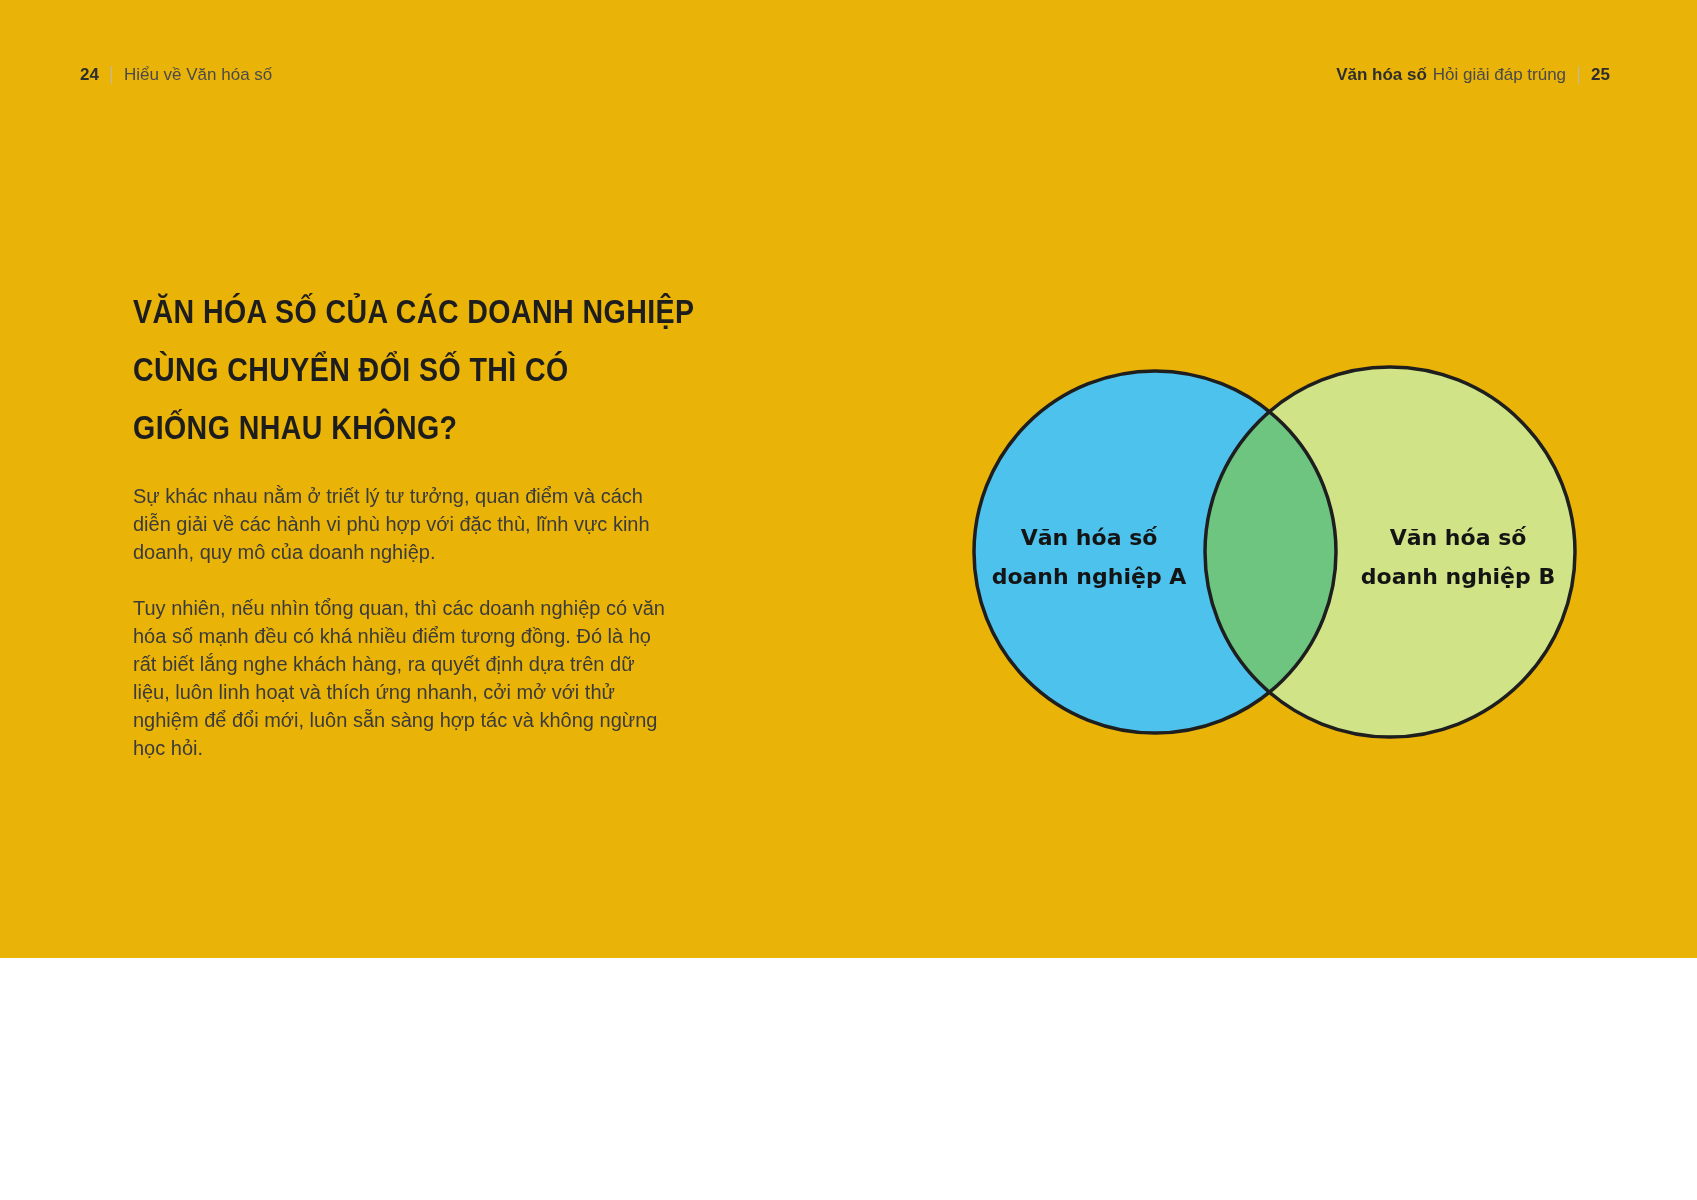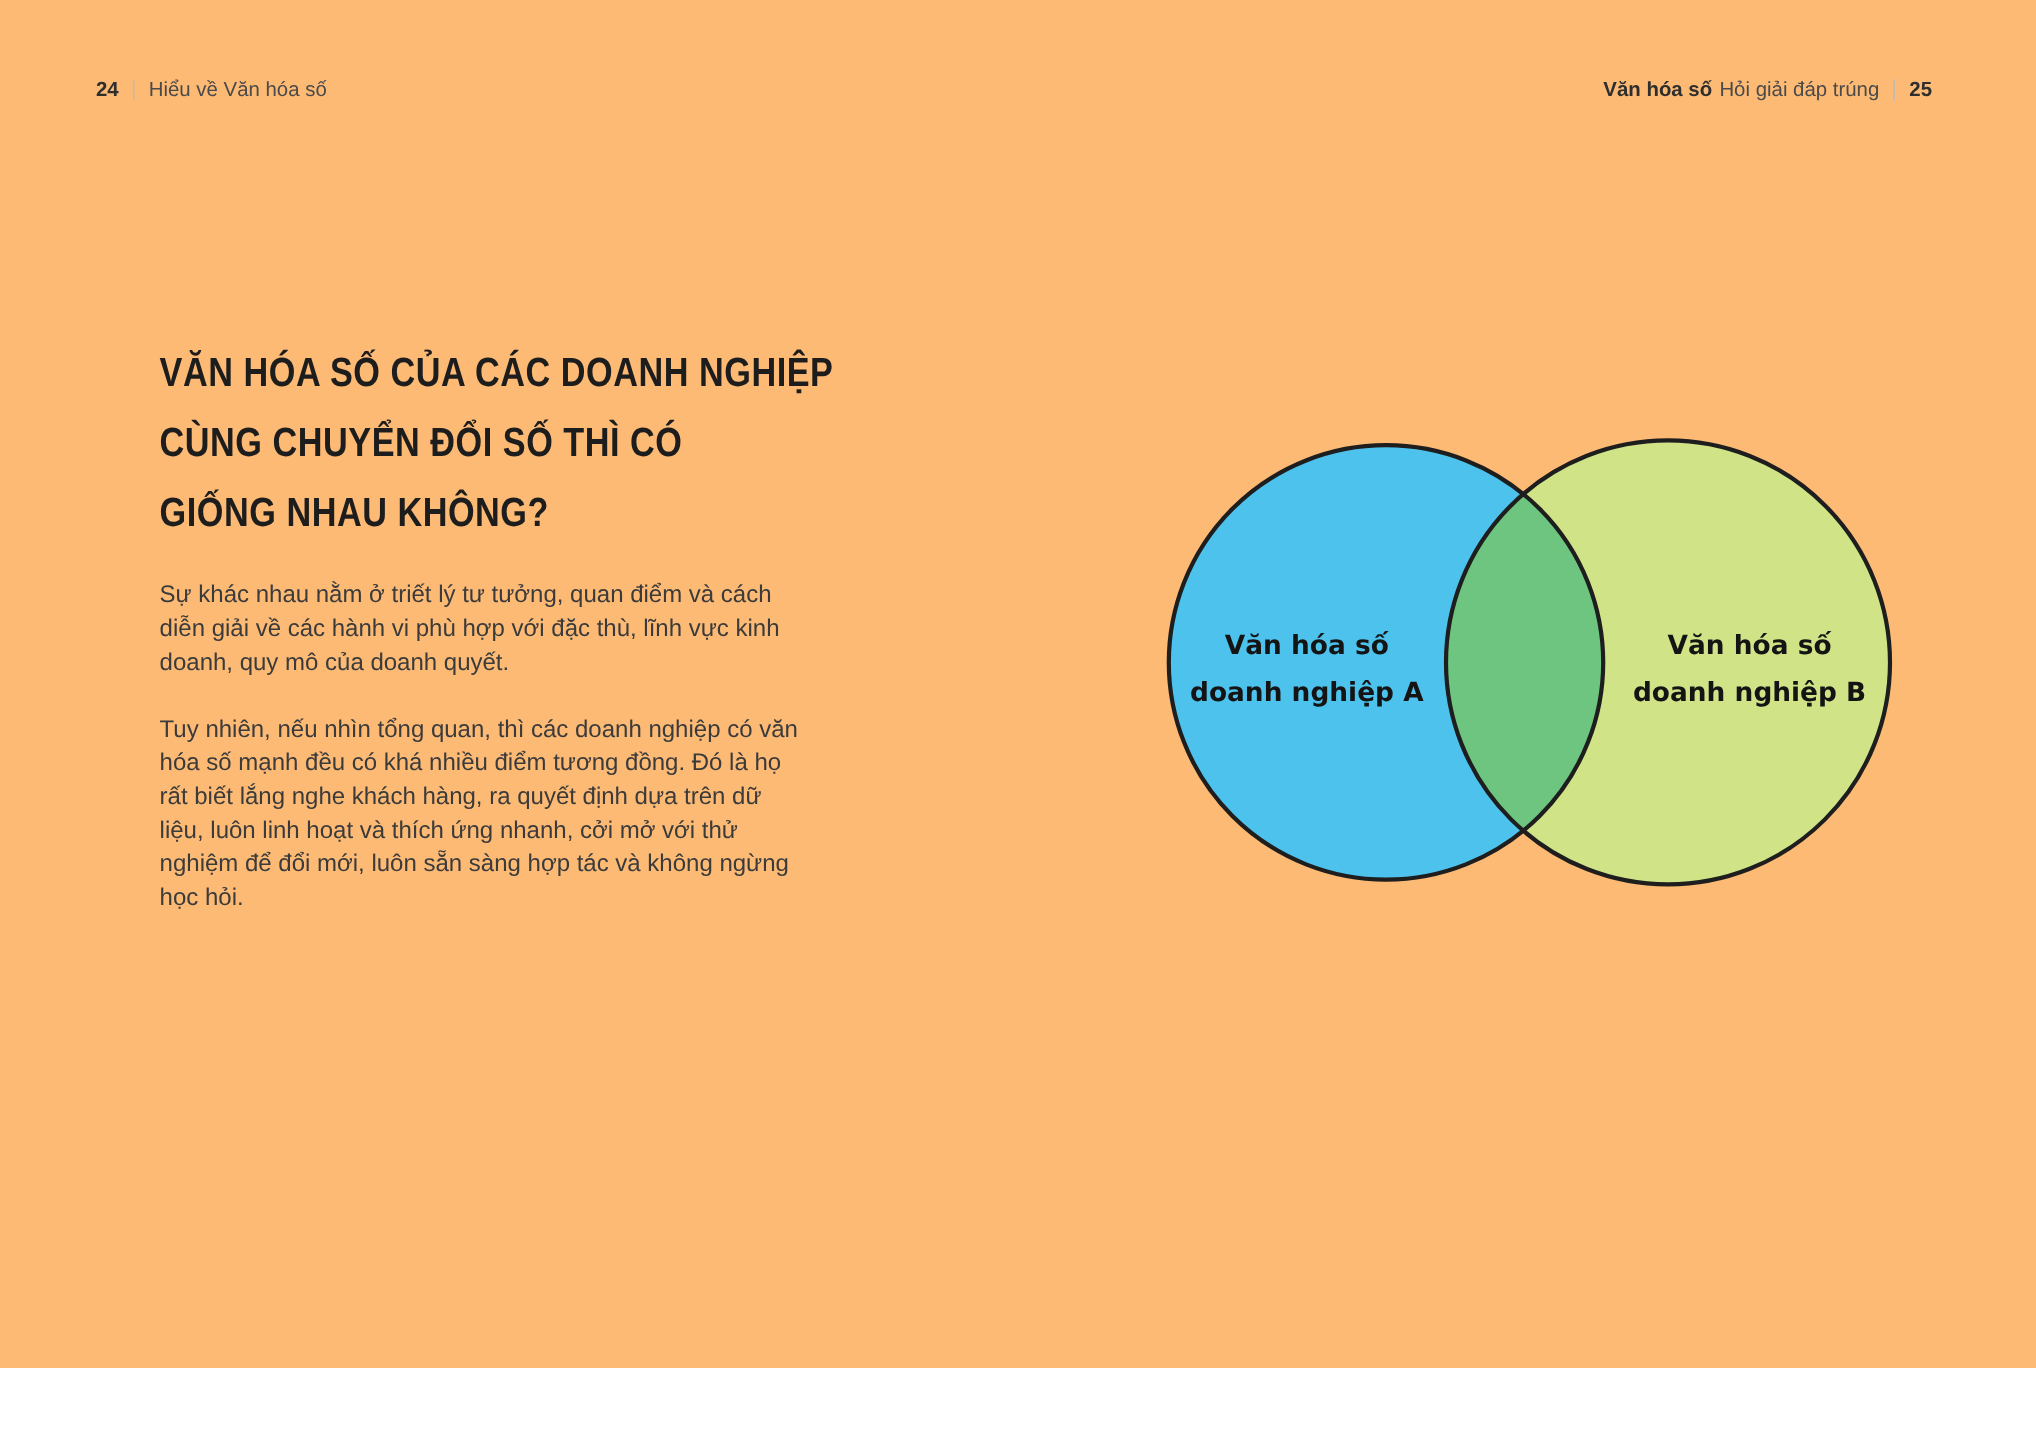--- a/index.html
+++ b/index.html
@@ -1,20 +1,20 @@
 <!DOCTYPE html>
 <html><head>
 <meta charset="utf-8">
 <style>
   html, body { margin: 0; padding: 0; background: #ffffff; }
   .spread {
     position: relative;
     width: 1697px;
-    height: 1140px;
-    background: #fdba74;
+    height: 958px;
+    background: #eab308;
     font-family: "Liberation Sans", "DejaVu Sans", sans-serif;
     color: #3b3b3b;
     overflow: hidden;
   }
 
   
   .hdr {
     position: absolute;
     top: 64px;
     font-size: 17px;
@@ -98,21 +98,21 @@
     <span class="bold">25</span>
   </header>
 
   <h1 class="headline">
     <span class="hl-line">VĂN HÓA SỐ CỦA CÁC DOANH NGHIỆP</span>
     <span class="hl-line">CÙNG CHUYỂN ĐỔI SỐ THÌ CÓ</span>
     <span class="hl-line">GIỐNG NHAU KHÔNG?</span>
   </h1>
 
   <div class="body-copy">
-    <p>Sự khác nhau nằm ở triết lý tư tưởng, quan điểm và cách diễn giải về các hành vi phù hợp với đặc thù, lĩnh vực kinh doanh, quy mô của doanh quyết.</p>
+    <p>Sự khác nhau nằm ở triết lý tư tưởng, quan điểm và cách diễn giải về các hành vi phù hợp với đặc thù, lĩnh vực kinh doanh, quy mô của doanh nghiệp.</p>
     <p>Tuy nhiên, nếu nhìn tổng quan, thì các doanh nghiệp có văn hóa số mạnh đều có khá nhiều điểm tương đồng. Đó là họ rất biết lắng nghe khách hàng, ra quyết định dựa trên dữ liệu, luôn linh hoạt và thích ứng nhanh, cởi mở với thử nghiệm để đổi mới, luôn sẵn sàng hợp tác và không ngừng học hỏi.</p>
   </div>
 
   <svg class="venn" viewBox="0 0 650 410" xmlns="http://www.w3.org/2000/svg">
     <defs>
       <clipPath id="clipA">
         <circle cx="205" cy="202" r="181"></circle>
       </clipPath>
     </defs>
 

